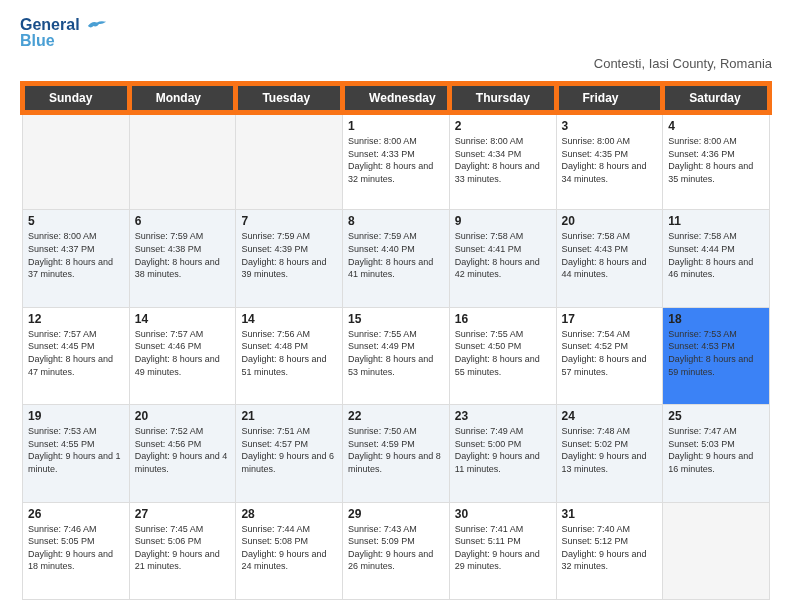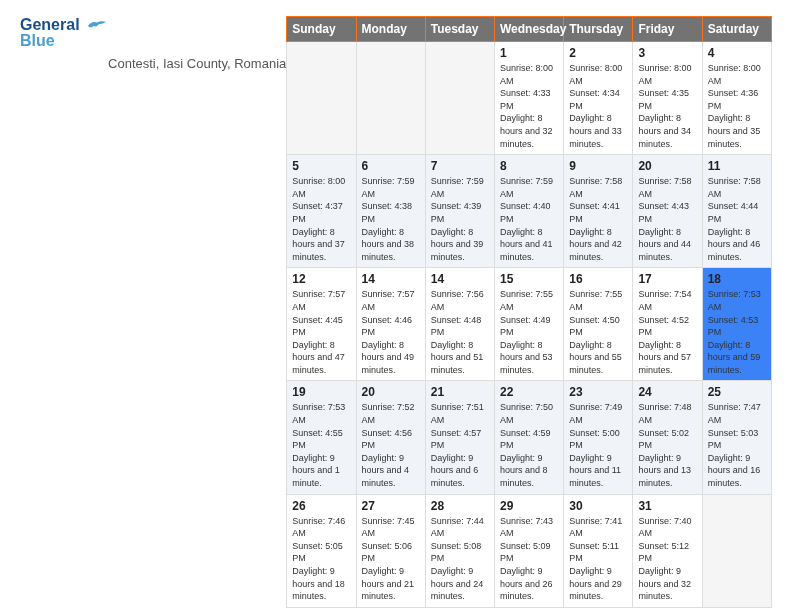--- a/index.html
+++ b/index.html
@@ -8,21 +8,21 @@
       background: #fff;
       width: 792px;
       height: 612px;
       overflow: hidden;
     }
     .page {
       width: 792px;
       height: 612px;
       padding: 16px 20px 12px 20px;
       display: flex;
-      flex-direction: row;
+      flex-direction: column;
     }
     .header {
       display: flex;
       justify-content: space-between;
       align-items: flex-start;
       margin-bottom: 10px;
     }
     .logo {
       display: flex;
       align-items: center;
@@ -36,26 +36,26 @@
       text-align: right;
     }
     .calendar {
       flex: 1;
       border: 1px solid #ccc;
       border-collapse: collapse;
       width: 100%;
       table-layout: fixed;
     }
     .calendar th {
-      background: #737373;
+      background: #404040;
       color: #fff;
       text-align: left;
-      padding: 5px 5px;
+      padding: 5px 24px;
       font-size: 12px;
-      border: 1px solid #f97316;
+      border: 5px solid #f97316;
     }
     .calendar td {
       vertical-align: top;
       padding: 4px 5px;
       font-size: 9.5px;
       color: #222;
       border: 1px solid #ddd;
       height: 82px;
       width: calc(100% / 7);
     }

